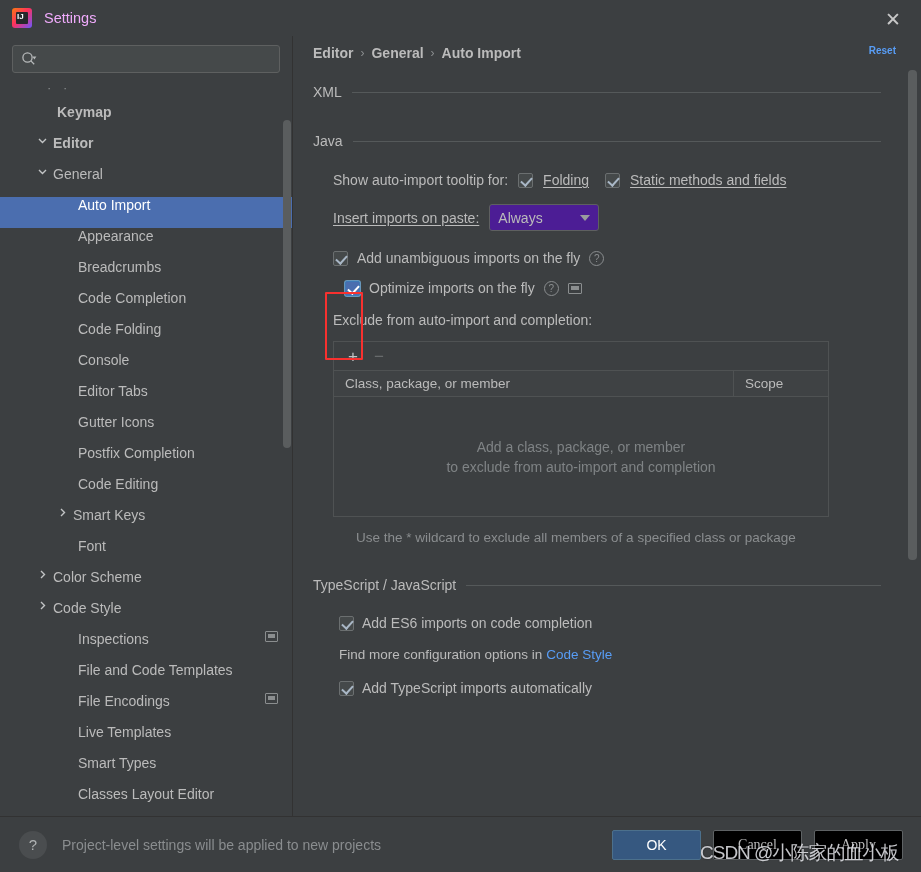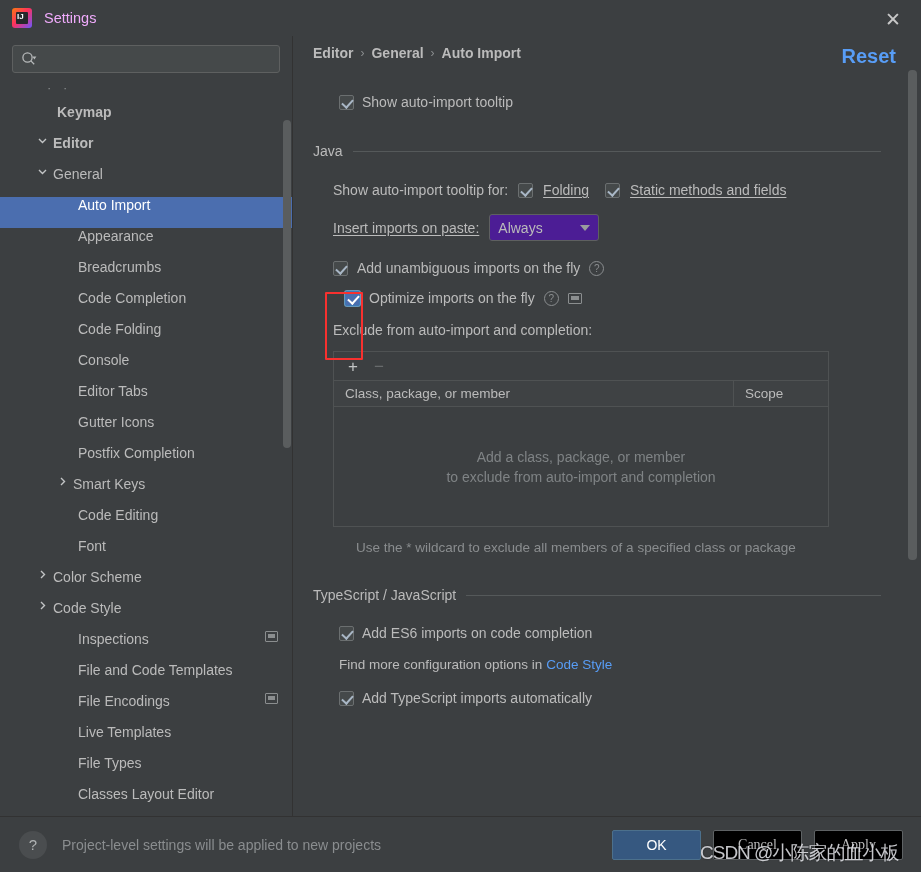--- a/index.html
+++ b/index.html
@@ -125,21 +125,21 @@
     background: #3c3f41; overflow: hidden;
   }
   .breadcrumb {
     position: absolute; left: 20px; top: 9px;
     font-size: 14px; color: #bbbbbb; font-weight: bold;
     display: flex; align-items: center; gap: 7px;
   }
   .breadcrumb .sep { color: #8a8d8f; font-weight: normal; font-size: 12px; }
   .reset-link {
     position: absolute; right: 25px; top: 9px;
-    color: #589df6; font-size: 20px; font-weight: bold; cursor: pointer;
+    color: #589df6; font-size: 10px; font-weight: bold; cursor: pointer;
   }
 
   .content { position: absolute; left: 0; top: 36px; width: 628px; height: 744px; }
 
   .sectionhdr {
     display: flex; align-items: center; gap: 10px;
     color: #bbbbbb; font-size: 14px;
     margin: 0 40px 0 20px;
   }
   .sectionhdr .line {
@@ -344,32 +344,32 @@
           </div>
           <div class="trow l3">
             <span class="lbl">Editor Tabs</span>
           </div>
           <div class="trow l3">
             <span class="lbl">Gutter Icons</span>
           </div>
           <div class="trow l3">
             <span class="lbl">Postfix Completion</span>
           </div>
+          <div class="trow l2-noarrow">
+            <span class="lbl">Code Editing</span>
+          </div>
           <div class="trow l2">
             <span class="caret">
               <svg width="11" height="11" viewBox="0 0 11 11">
                 <polyline points="4,2 7.5,5.5 4,9" fill="none" stroke="#c2c4c5" stroke-width="1.4"></polyline>
               </svg>
             </span>
             <span class="lbl">Smart Keys</span>
           </div>
           <div class="trow l2-noarrow">
-            <span class="lbl">Code Editing</span>
-          </div>
-          <div class="trow l2-noarrow">
             <span class="lbl">Font</span>
           </div>
           <div class="trow l1">
             <span class="caret">
               <svg width="11" height="11" viewBox="0 0 11 11">
                 <polyline points="4,2 7.5,5.5 4,9" fill="none" stroke="#c2c4c5" stroke-width="1.4"></polyline>
               </svg>
             </span>
             <span class="lbl">Color Scheme</span>
           </div>
@@ -389,21 +389,21 @@
             <span class="lbl">File and Code Templates</span>
           </div>
           <div class="trow l2-noarrow">
             <span class="lbl">File Encodings</span>
             <span class="sidericon"></span>
           </div>
           <div class="trow l2-noarrow">
             <span class="lbl">Live Templates</span>
           </div>
           <div class="trow l2-noarrow">
-            <span class="lbl">File Types</span>
+            <span class="lbl">Smart Types</span>
           </div>
           <div class="trow l2-noarrow">
             <span class="lbl">Classes Layout Editor</span>
           </div>
         </div>
     </div>
 
     <div class="lscroll-track"></div>
     <div class="lscroll"></div>
   </div>
@@ -417,25 +417,25 @@
       <span class="sep">›</span>
       <span>General</span>
       <span class="sep">›</span>
       <span>Auto Import</span>
     </div>
 
     <div class="reset-link">Reset</div>
 
     <div class="content">
 
-
-      <div class="cbrow" style="margin:22px 0 0 46px;">
-        <span class="cb checked"></span>
-        <span>Show auto-import tooltip</span>
-      </div>
+      <div class="sectionhdr" style="margin-top:12px;">
+        <span>XML</span>
+        <span class="line"></span>
+      </div>
+
 
       <div class="sectionhdr" style="margin-top:33px;">
         <span>Java</span>
         <span class="line"></span>
       </div>
 
       <div class="cbrow" style="margin:23px 0 0 40px; gap:10px;">
         <span>Show auto-import tooltip for:</span>
         <span class="cb checked"></span>
         <span class="und">Folding</span>

